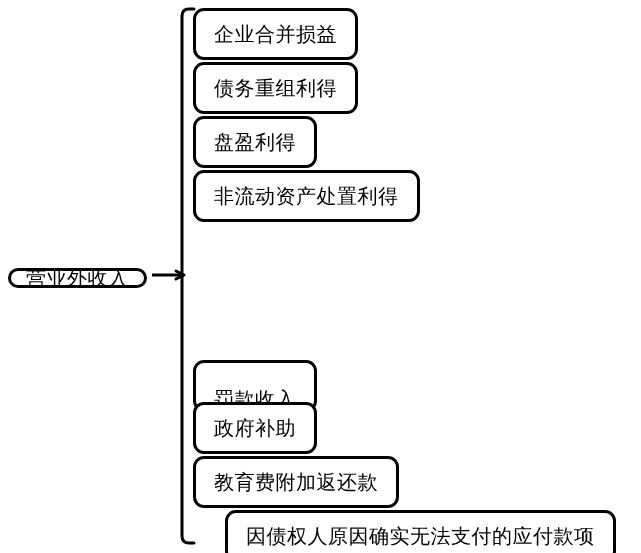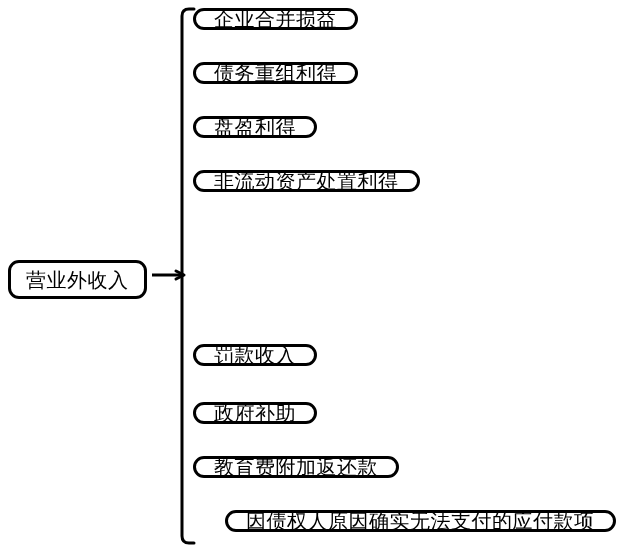--- a/index.html
+++ b/index.html
@@ -48,30 +48,30 @@
 
   .node-label {
     display: block;
     line-height: 1;
     padding: 0 2px;
   }
 
   
   #root-node {
     left: 8px;
-    top: 260px;
-    height: 39px;
+    top: 268px;
+    height: 20px;
     padding: 0 13px;
     font-size: 20px;
   }
 
   
   .child-node {
     left: 193px;
-    height: 22px;
+    height: 52px;
     padding: 0 16px;
     font-size: 20px;
   }
 </style>
 </head>
 <body>
 
 <div id="diagram">
 
   <svg id="bracket-layer" viewBox="0 0 641 553" width="641" height="553" aria-hidden="true">
@@ -103,21 +103,21 @@
   <div class="node child-node" style="top:62px;">
     <span class="node-label">债务重组利得</span>
   </div>
 
   <div class="node child-node" style="top:170px;">
     <span class="node-label">非流动资产处置利得</span>
   </div>
 
 
 
-  <div class="node child-node" style="top:344px;">
+  <div class="node child-node" style="top:360px;align-items:flex-end;">
     <span class="node-label">罚款收入</span>
   </div>
 
   <div class="node child-node" style="top:402px;">
     <span class="node-label">政府补助</span>
   </div>
 
   <div class="node child-node" style="top:456px;">
     <span class="node-label">教育费附加返还款</span>
   </div>

